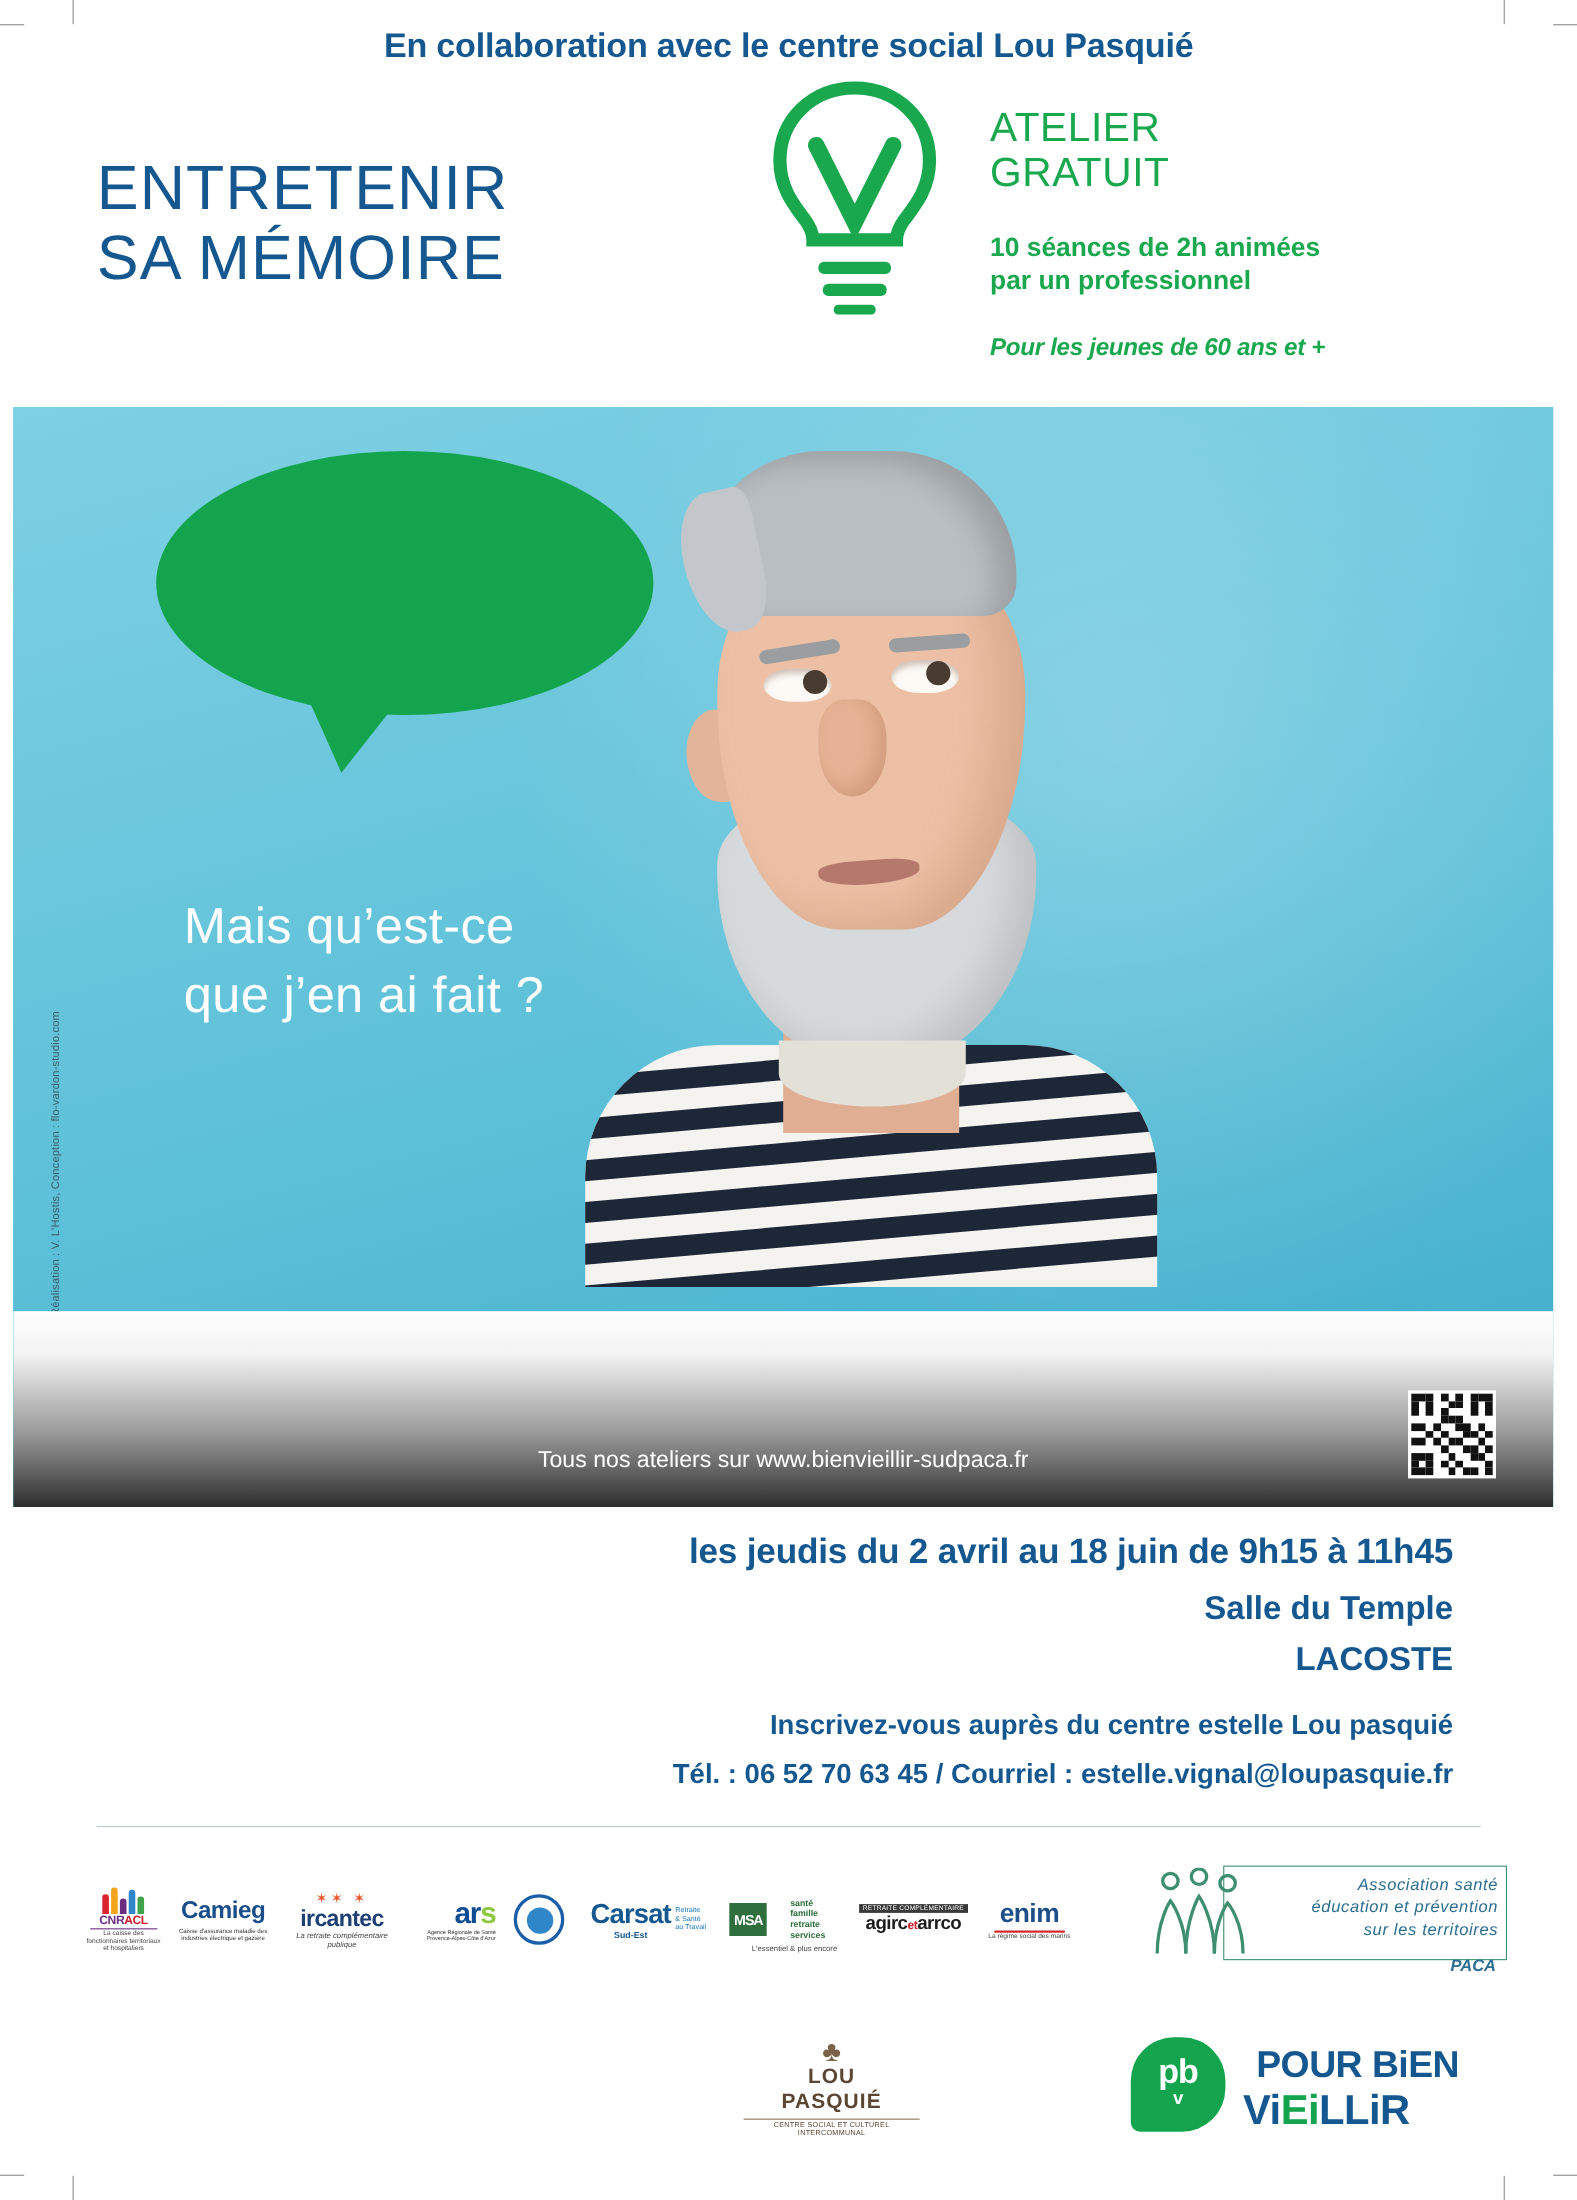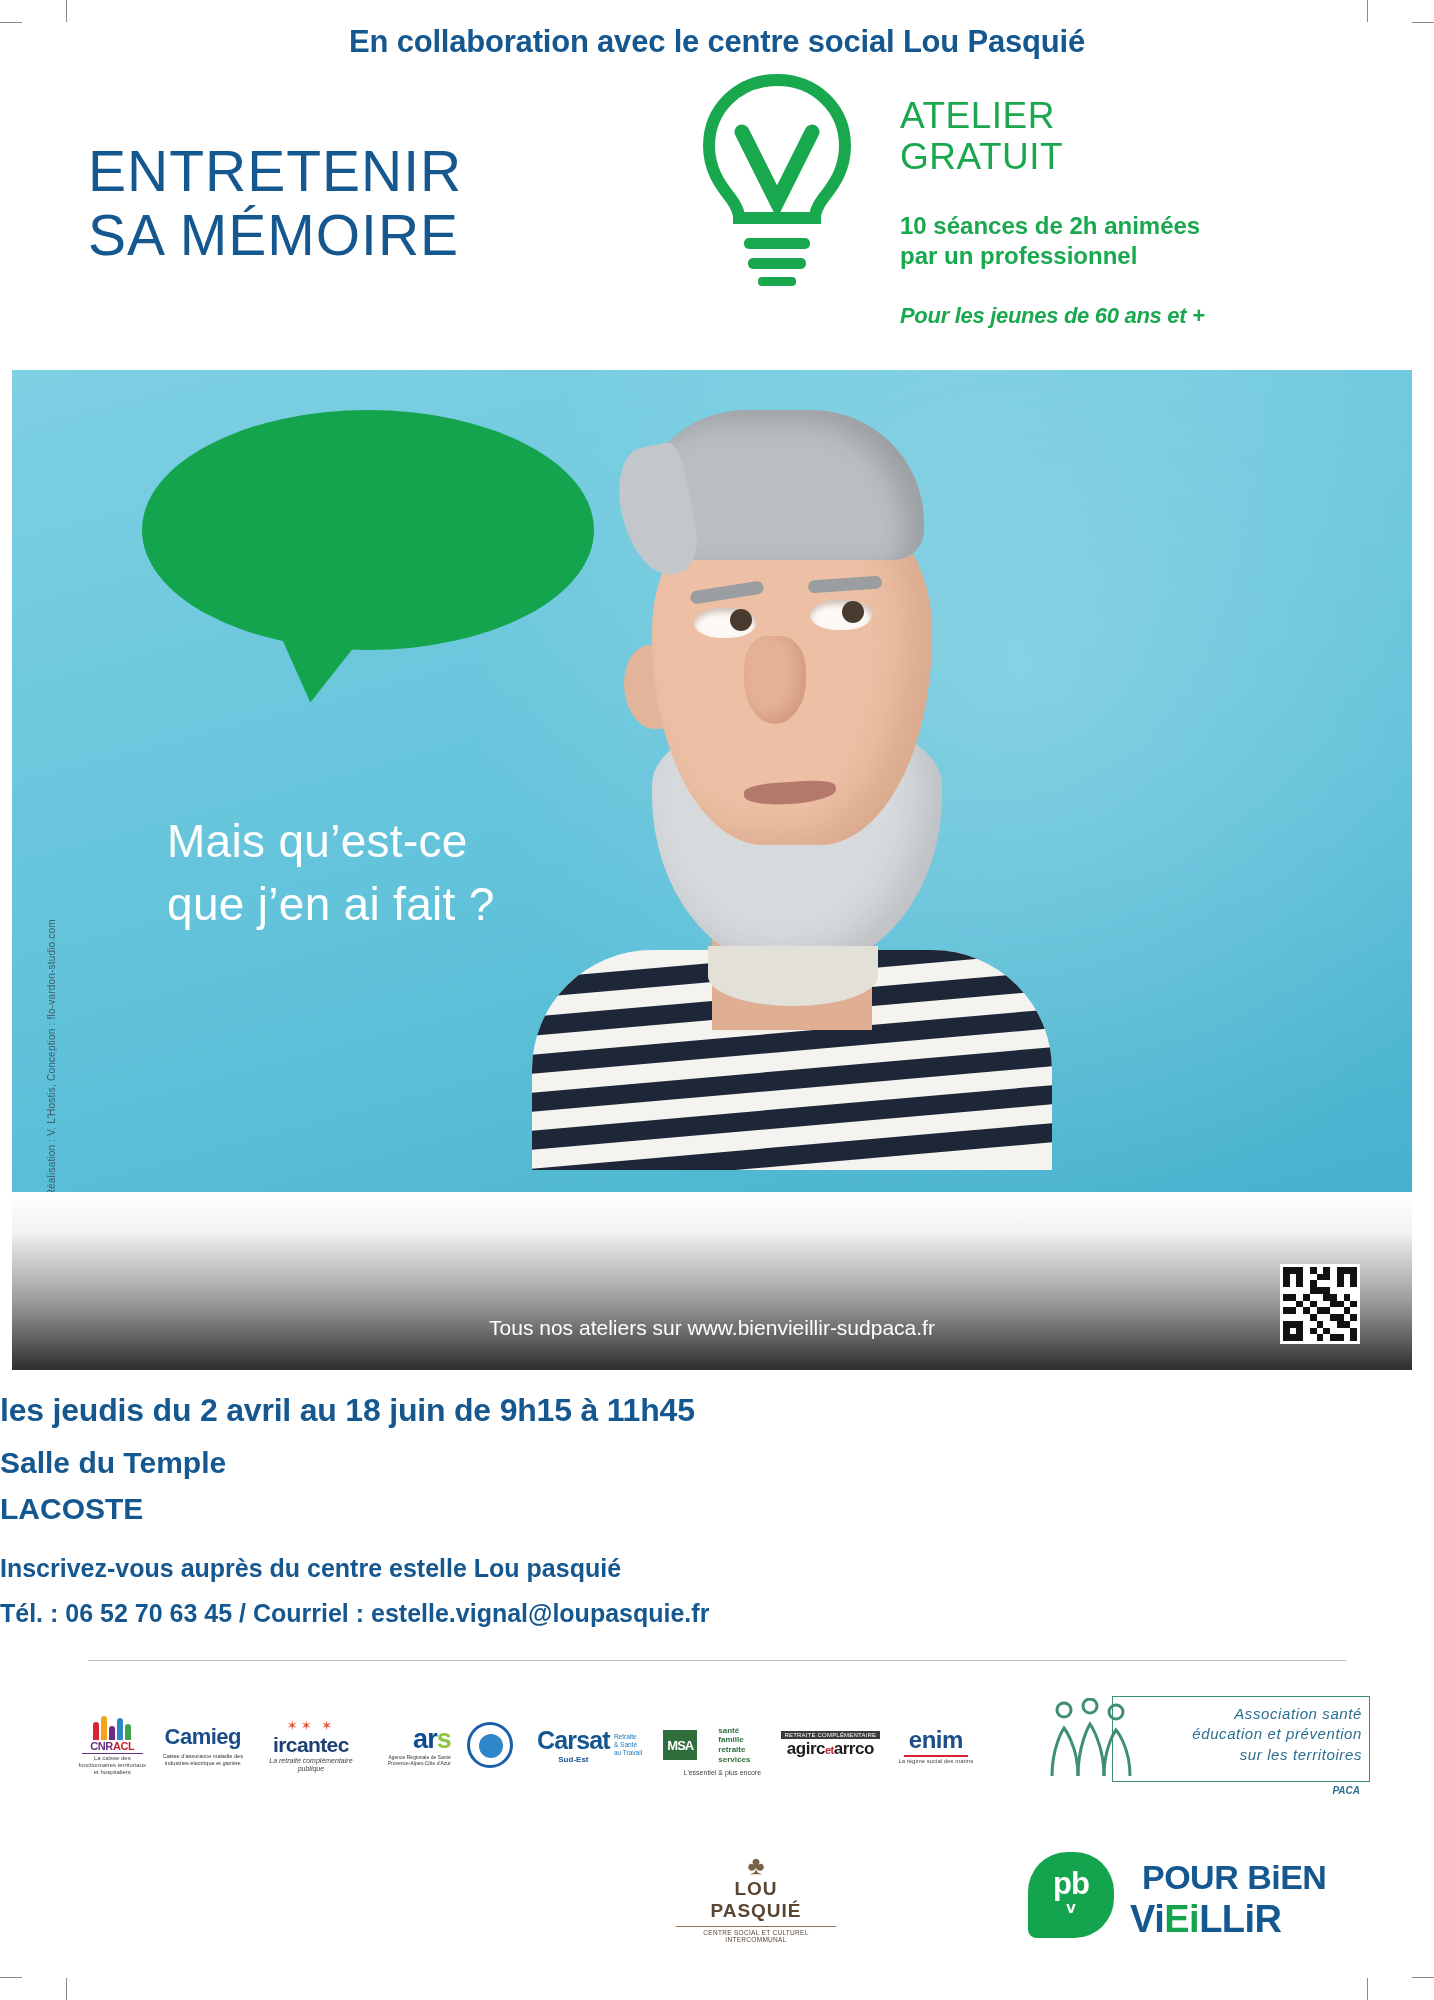--- a/index.html
+++ b/index.html
@@ -225,21 +225,21 @@
     position: absolute; right: 52px; bottom: 26px;
     width: 80px; height: 80px; background: #fff; padding: 3px;
   }
   .qr-grid { width: 100%; height: 100%; display: grid; grid-template-columns: repeat(11, 1fr); grid-template-rows: repeat(11, 1fr); }
   .qr-grid i { background: transparent; }
   .qr-grid i.on { background: #111; }
 
   
   .details {
     position: absolute; left: 0; top: 1392px; width: 1321px;
-    text-align: left; color: #15578f;
+    text-align: right; color: #15578f;
   }
   .d1 { font-size: 32px; font-weight: bold; letter-spacing: -0.2px; }
   .d2 { font-size: 30px; font-weight: bold; margin-top: 17px; }
   .d3 { font-size: 30px; font-weight: bold; margin-top: 12px; }
   .d4 { font-size: 25px; font-weight: bold; margin-top: 28px; }
   .d5 { font-size: 25px; font-weight: bold; margin-top: 16px; }
 
   .rule { position: absolute; left: 88px; top: 1660px; width: 1258px; height: 1px; background: #b9c3cc; }
 
   
@@ -308,21 +308,21 @@
   
   .assoc {
     position: absolute; left: 1040px; top: 1692px; width: 330px; height: 108px;
   }
   .assoc .frame { position: absolute; right: 0; top: 4px; width: 258px; height: 86px; border: 1px solid #3e8f6f; }
   .assoc .txt {
     position: absolute; right: 8px; top: 12px; width: 240px;
     text-align: right; color: #2b6e8f; font-size: 15px; font-style: italic; line-height: 1.35;
     letter-spacing: 0.6px;
   }
-  .assoc .paca { position: absolute; right: 10px; bottom: 4px; font-size: 10px; font-weight: bold; font-style: italic; color: #2b6e8f; }
+  .assoc .paca { position: absolute; right: 10px; bottom: 4px; font-size: 15px; font-weight: bold; font-style: italic; color: #2b6e8f; }
   .assoc .people { position: absolute; left: 4px; top: 6px; width: 96px; height: 84px; }
 
   
   .lou {
     position: absolute; left: 676px; top: 1852px; width: 160px; text-align: center; color: #5a4632;
   }
   .lou .glyph { font-size: 26px; color: #7a6248; line-height: 1; }
   .lou .nm { font-size: 19px; font-weight: bold; letter-spacing: 1px; line-height: 1.15; }
   .lou .sub { font-size: 6.5px; letter-spacing: 0.3px; margin-top: 4px; border-top: 1px solid #8a7358; padding-top: 2px; }
 

